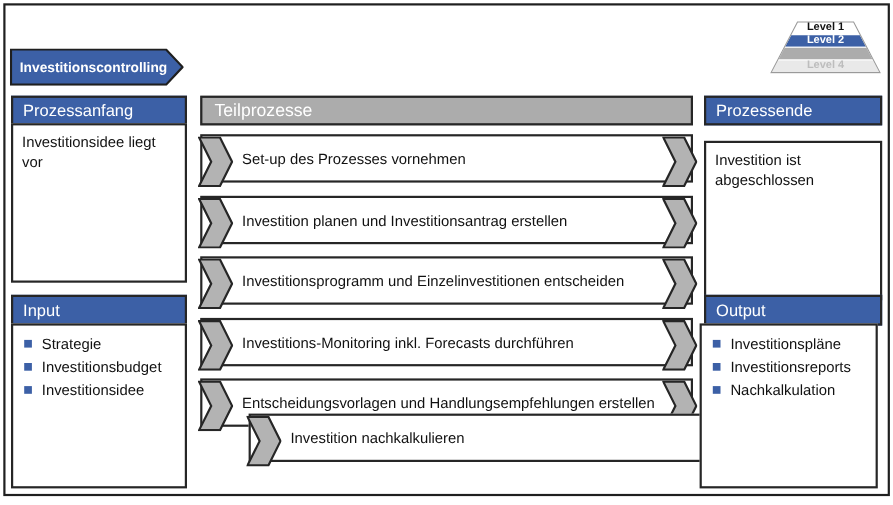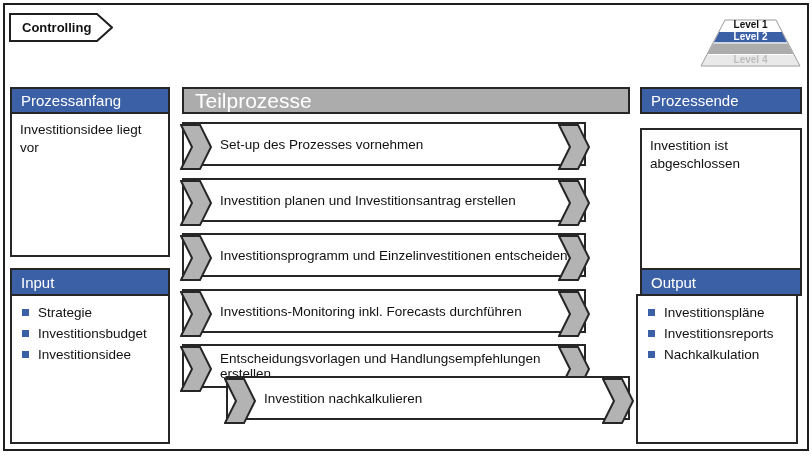--- a/index.html
+++ b/index.html
@@ -18,47 +18,47 @@
   .tab2 .lbl{padding-left:9px;font-size:12.5px;color:#ffffff;}
 
   
   .pyramid{left:700px;top:19px;width:101px;height:48px;}
   .pyramid svg{display:block;width:100%;height:100%;}
   .pyr-lbl{position:absolute;left:0;width:100%;height:12px;display:flex;align-items:center;justify-content:center;font-size:10px;font-weight:bold;line-height:1;}
 
   
   .hdr{display:flex;align-items:center;color:#ffffff;border:2px solid #262626;padding-left:9px;font-size:15px;}
   .hdr-blue{background:#3C60A6;}
-  .hdr-gray{background:#ACACAC;font-size:21px;padding-left:11px;}
+  .hdr-gray{background:#ACACAC;font-size:16px;padding-left:11px;}
   .box{background:#ffffff;border:2px solid #262626;padding:7px 8px;font-size:13.5px;color:#111111;line-height:1.32;}
 
   
   .blist{list-style:none;margin:0;padding:1px 0 0 0;}
   .blist li{display:flex;align-items:flex-start;margin-bottom:3px;}
   .bullet{flex:0 0 auto;width:7px;height:7px;background:#3C60A6;margin:5px 9px 0 2px;}
 
   
-  .step{position:absolute;left:182px;width:404px;height:44px;}
+  .step{position:absolute;left:182px;width:448px;height:44px;}
   .step-body{position:absolute;inset:0;background:#ffffff;border:2px solid #262626;display:flex;align-items:center;padding-left:36px;font-size:13.5px;color:#111111;box-sizing:border-box;}
   .cap{position:absolute;top:2px;width:32px;height:46px;}
   .cap svg{display:block;width:100%;height:100%;}
   .cap-left{left:-2px;}
   .cap-right{right:-4px;}
 </style>
 </head>
 <body>
 
 <div class="canvas">
   <div class="abs frame"></div>
 
-  <div class="tab tab1">
-    <svg viewBox="0 0 104 29" preserveAspectRatio="none">
-      <polygon points="1,1 88,1 103,14.5 88,28 1,28" fill="#ffffff" stroke="#1f1f1f" stroke-width="2"></polygon>
+  <div class="tab tab2">
+    <svg viewBox="0 0 158 34" preserveAspectRatio="none">
+      <polygon points="1,1 142,1 157,17 142,33 1,33" fill="#3C60A6" stroke="#1f1f1f" stroke-width="2"></polygon>
     </svg>
-    <span class="lbl">Controlling</span>
+    <span class="lbl">Investitionscontrolling</span>
   </div>
 
   <div class="abs pyramid">
     <svg viewBox="0 0 101 48" preserveAspectRatio="none">
       <polygon points="25,1 76,1 82,12.5 19,12.5" fill="#ffffff" stroke="#ffffff" stroke-width="1"></polygon>
       <polygon points="19,12.5 82,12.5 88,24 13,24" fill="#3C60A6" stroke="#ffffff" stroke-width="1"></polygon>
       <polygon points="13,24 88,24 94,35.5 7,35.5" fill="#ACACAC" stroke="#ffffff" stroke-width="1"></polygon>
       <polygon points="7,35.5 94,35.5 100,47 1,47" fill="#E9E9E9" stroke="#ffffff" stroke-width="1"></polygon>
       <polygon points="25,1 76,1 100,47 1,47" fill="none" stroke="#9a9a9a" stroke-width="1"></polygon>
     </svg>

